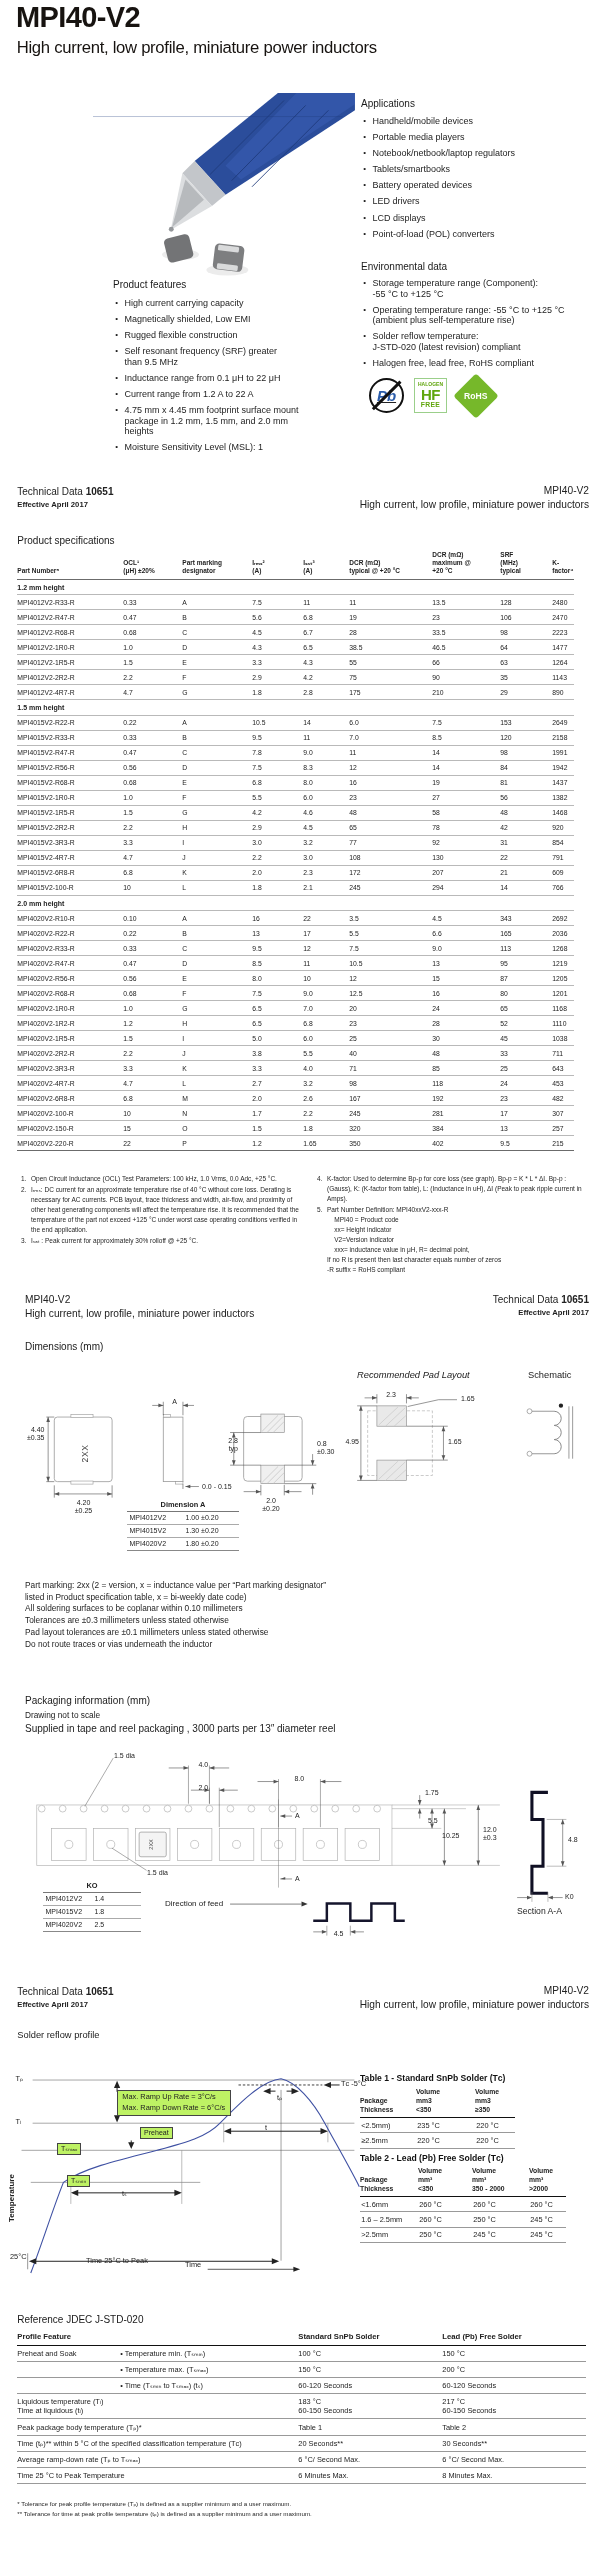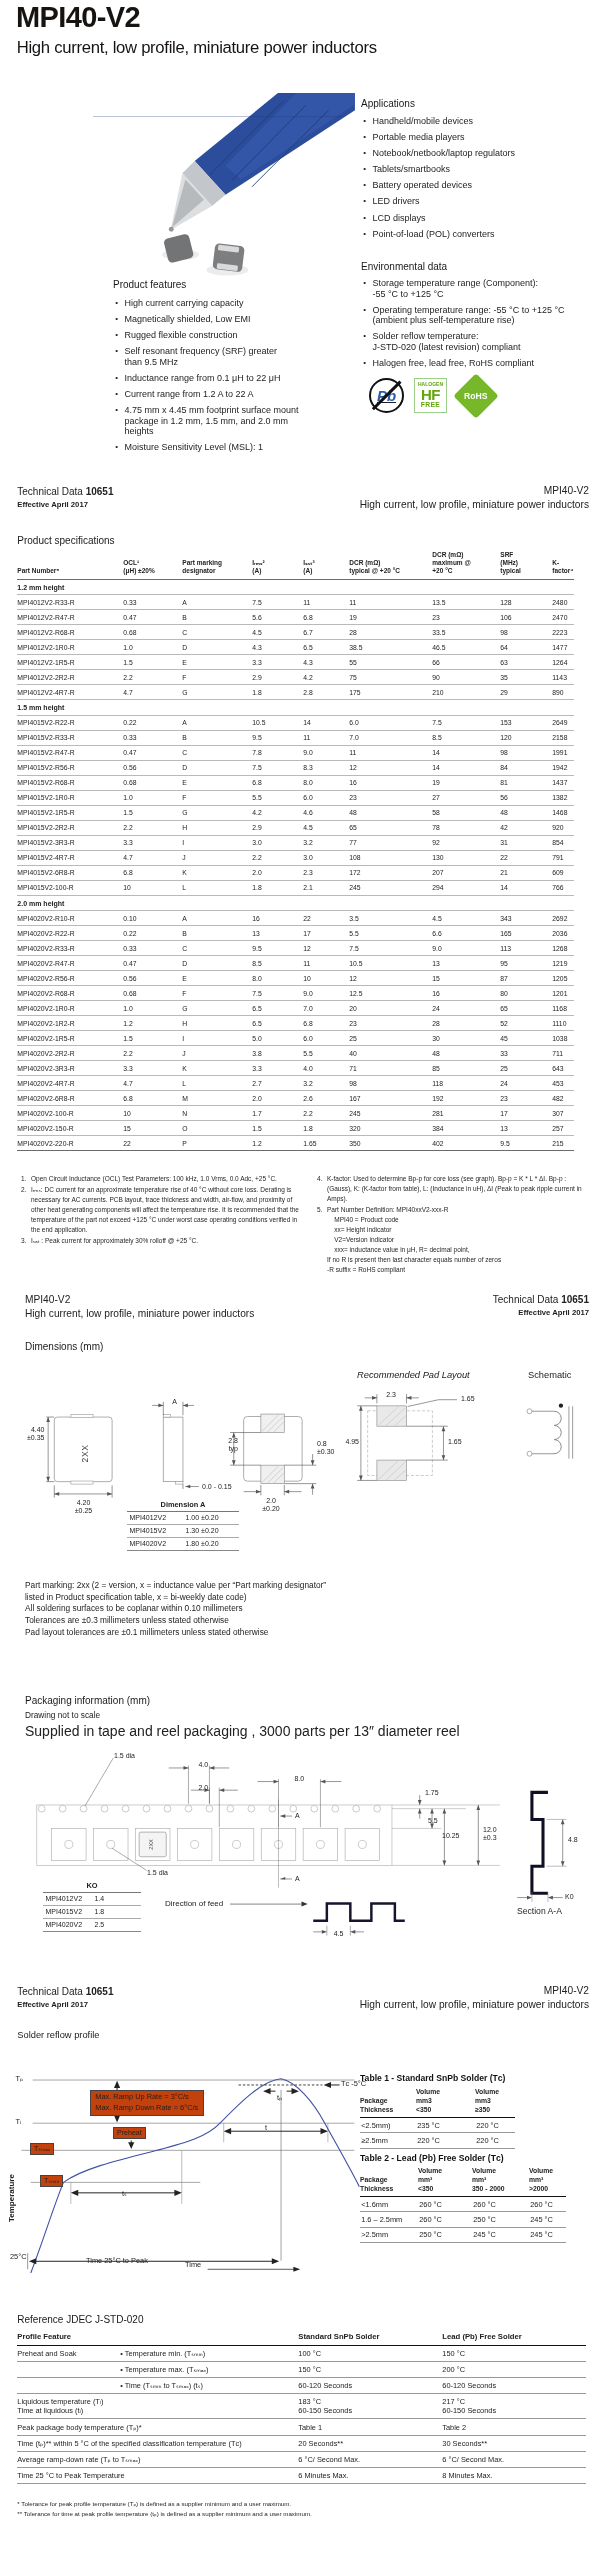--- a/index.html
+++ b/index.html
@@ -80,21 +80,21 @@
 
   
   .jdec { position:absolute; left:17.3px; top:2332px; width:569px; table-layout:fixed; }
   .jdec th { font-size:7.7px; font-weight:bold; text-align:left; padding:0 1.2px 3.7px 0; border-bottom:1.9px solid #111; }
   .jdec td { font-size:7.4px; padding:3.1px 1.2px 3.1px 0; border-bottom:0.6px solid #999; vertical-align:top; white-space:pre; overflow:visible; }
   .jdec col.g{width:103px}.jdec col.f{width:178px}.jdec col.v1{width:144px}.jdec col.v2{width:144px}
 
   .small-fn { position:absolute; font-size:6.2px; color:#1f1f1f; }
 
   
-  .cbox { position:absolute; border:0.8px solid #444; background:#c2410c; font-size:7.4px; line-height:1.45; padding:1.2px 4.3px; white-space:pre-line; }
+  .cbox { position:absolute; border:0.8px solid #444; background:#bef264; font-size:7.4px; line-height:1.45; padding:1.2px 4.3px; white-space:pre-line;margin-left:27px; }
   .cbox.sm { font-size:7px; padding:0 3.1px; line-height:10px; }
   .rot { transform:rotate(-90deg); transform-origin:left top; font-weight:bold; }
 </style>
 </head>
 <body>
 
 <div id="page">
 
   <div class="title">MPI40-V2</div>
   <div class="subtitle">High current, low profile, miniature power inductors</div>
@@ -815,25 +815,26 @@
       </tbody>
   </table>
 
   <div class="notes blist">
 
   <div class="b-item"><span class="b-text">Part marking: 2xx (2 = version, x = inductance value per “Part marking designator”
 listed in Product specification table, x = bi-weekly date code)</span></div>
       <div class="b-item"><span class="b-text">All soldering surfaces to be coplanar within 0.10 millimeters</span></div>
       <div class="b-item"><span class="b-text">Tolerances are ±0.3 millimeters unless stated otherwise</span></div>
       <div class="b-item"><span class="b-text">Pad layout tolerances are ±0.1 millimeters unless stated otherwise</span></div>
+      <div class="b-item"><span class="b-text">Do not route traces or vias underneath the inductor</span></div>
     </div>
 
   <div class="lbl h1" style="left:25px;top:1695px">Packaging information (mm)</div>
   <div class="lbl" style="left:25px;top:1711px;font-size:8.3px">Drawing not to scale</div>
-  <div class="lbl" style="left:25px;top:1723px;font-size:14px">Supplied in tape and reel packaging , 3000 parts per 13″ diameter reel</div>
+  <div class="lbl" style="left:25px;top:1723px;font-size:10px">Supplied in tape and reel packaging , 3000 parts per 13″ diameter reel</div>
 
   <svg style="left:34px;top:1747px" width="460" height="148" viewBox="0 0 745 240">
     <rect x="4" y="94" width="576" height="98" fill="#fff" stroke="#bbb" stroke-width="1.2"></rect>
     <g fill="#fff" stroke="#aaa" stroke-width="1">
       <circle cx="12" cy="100" r="5.5"></circle>
         <circle cx="46" cy="100" r="5.5"></circle>
         <circle cx="80" cy="100" r="5.5"></circle>
         <circle cx="114" cy="100" r="5.5"></circle>
       <circle cx="148" cy="100" r="5.5"></circle>
         <circle cx="182" cy="100" r="5.5"></circle>

